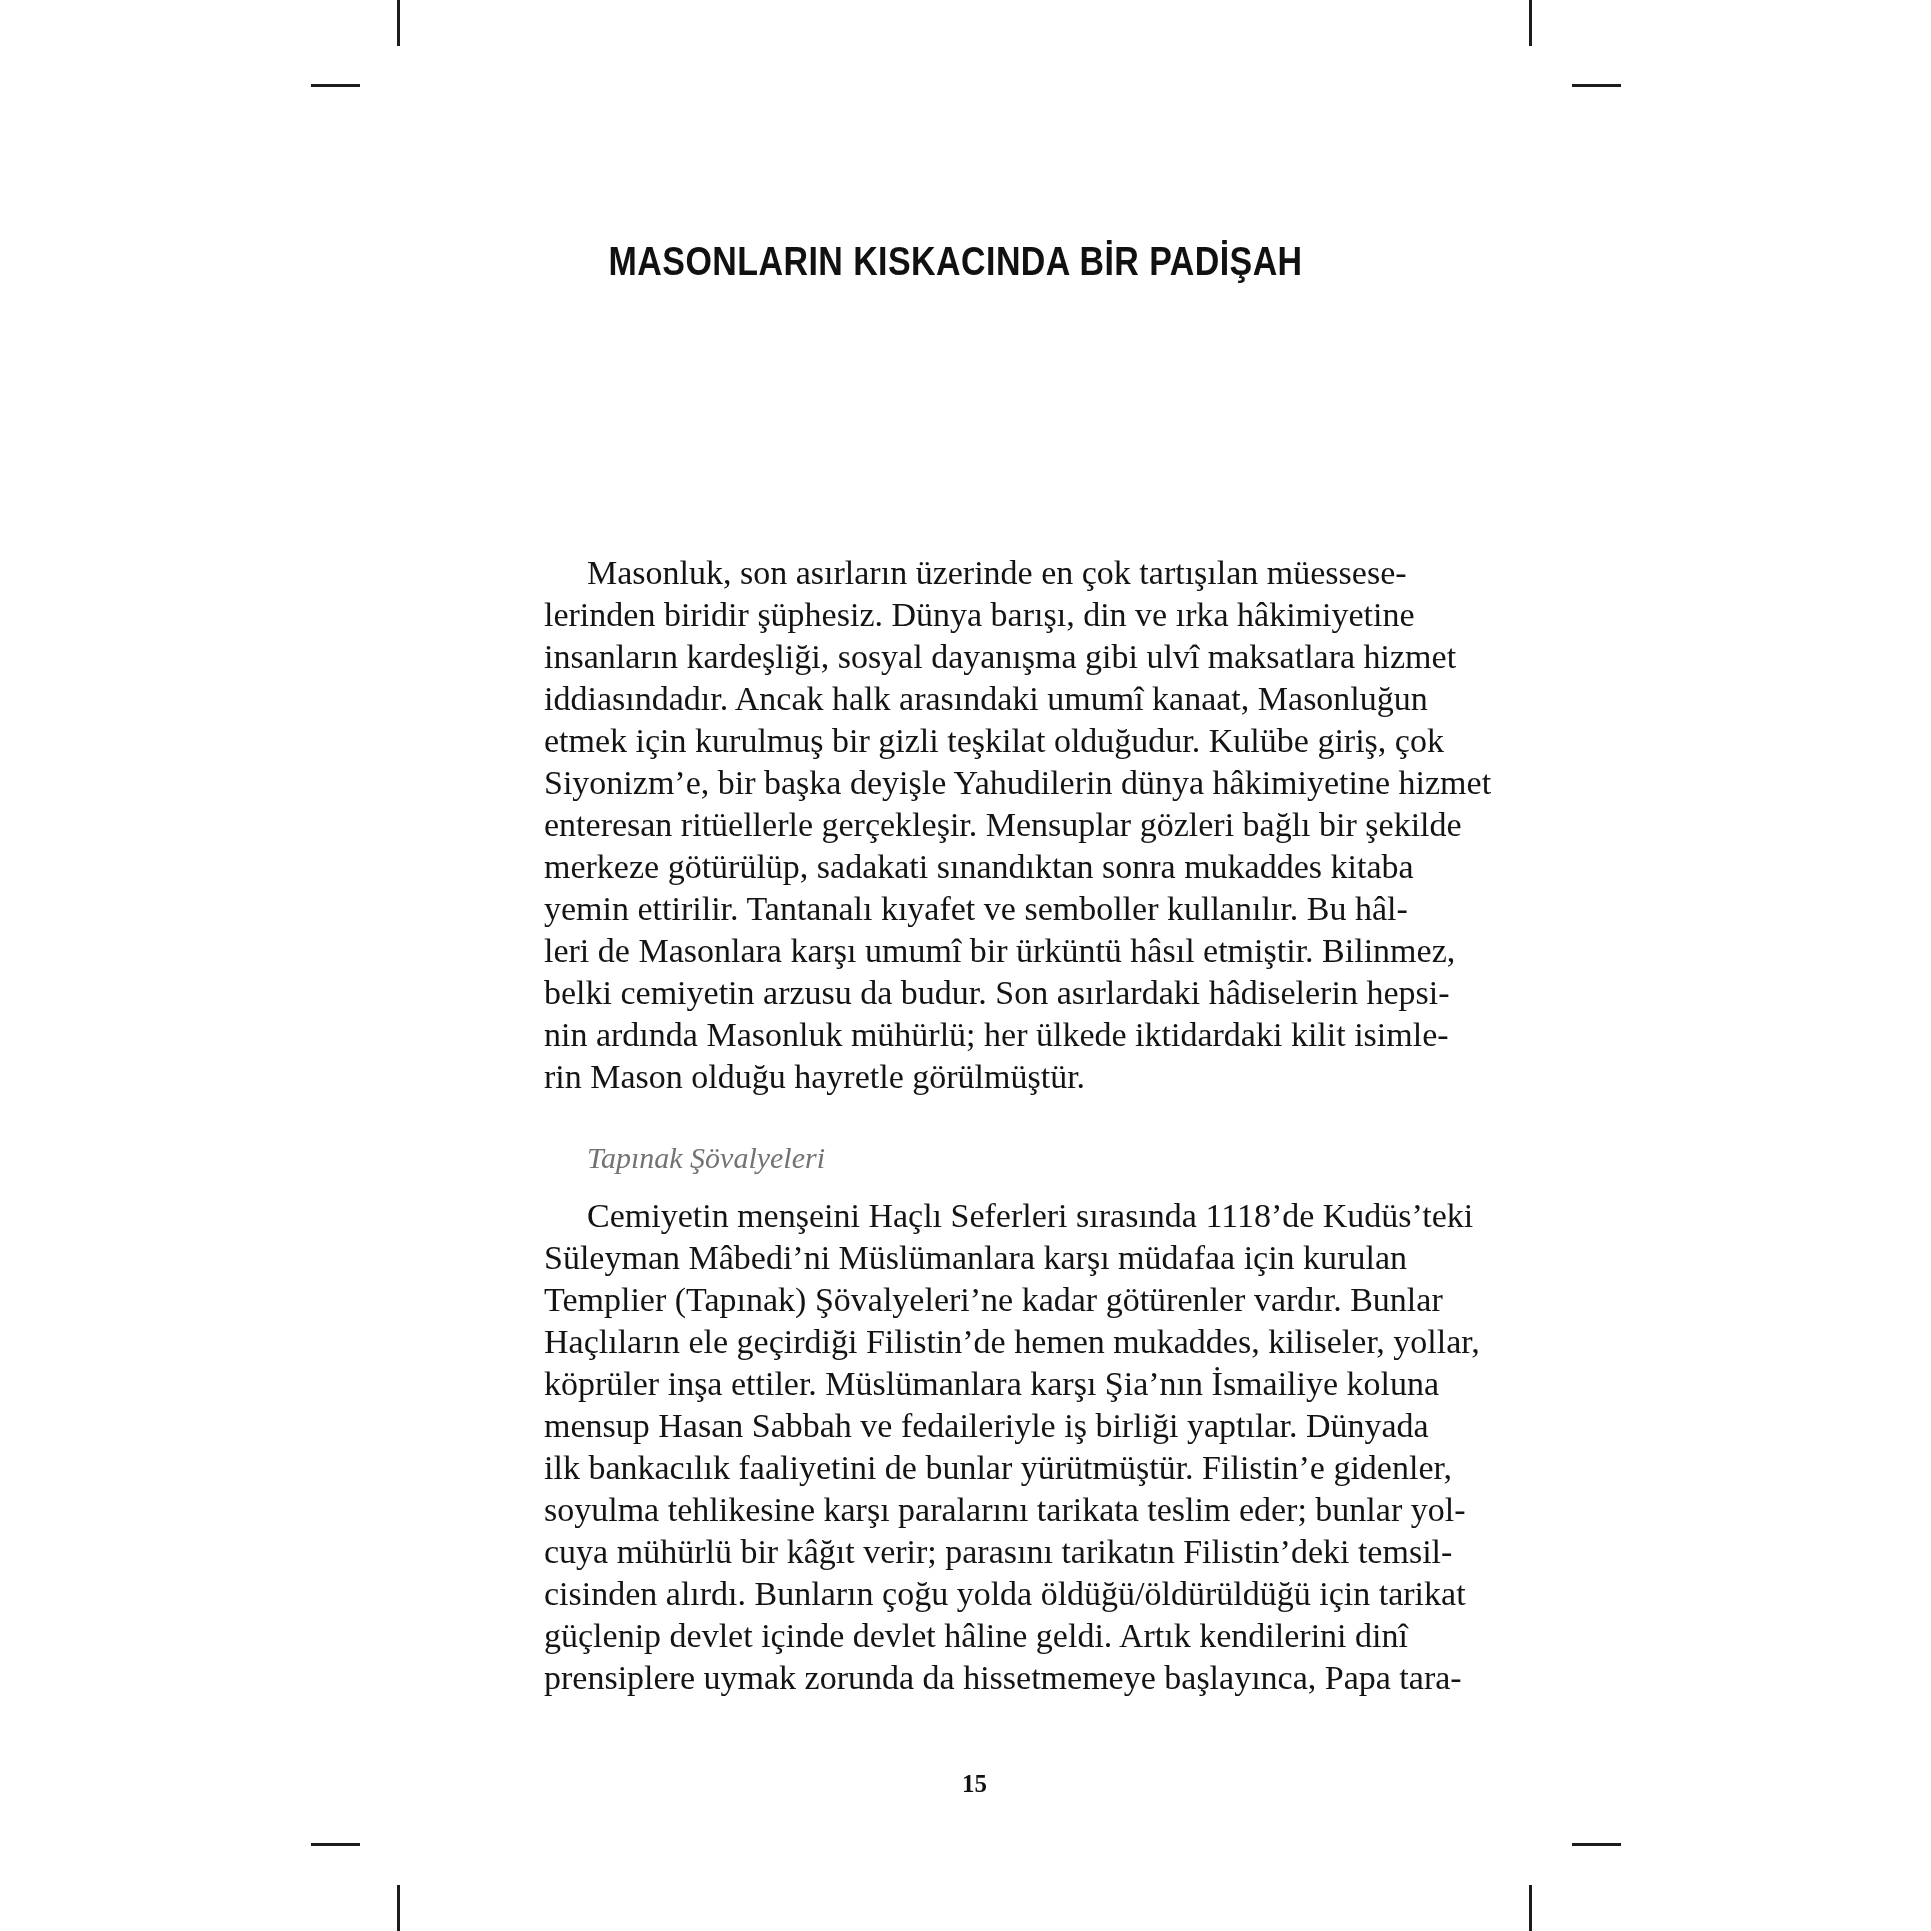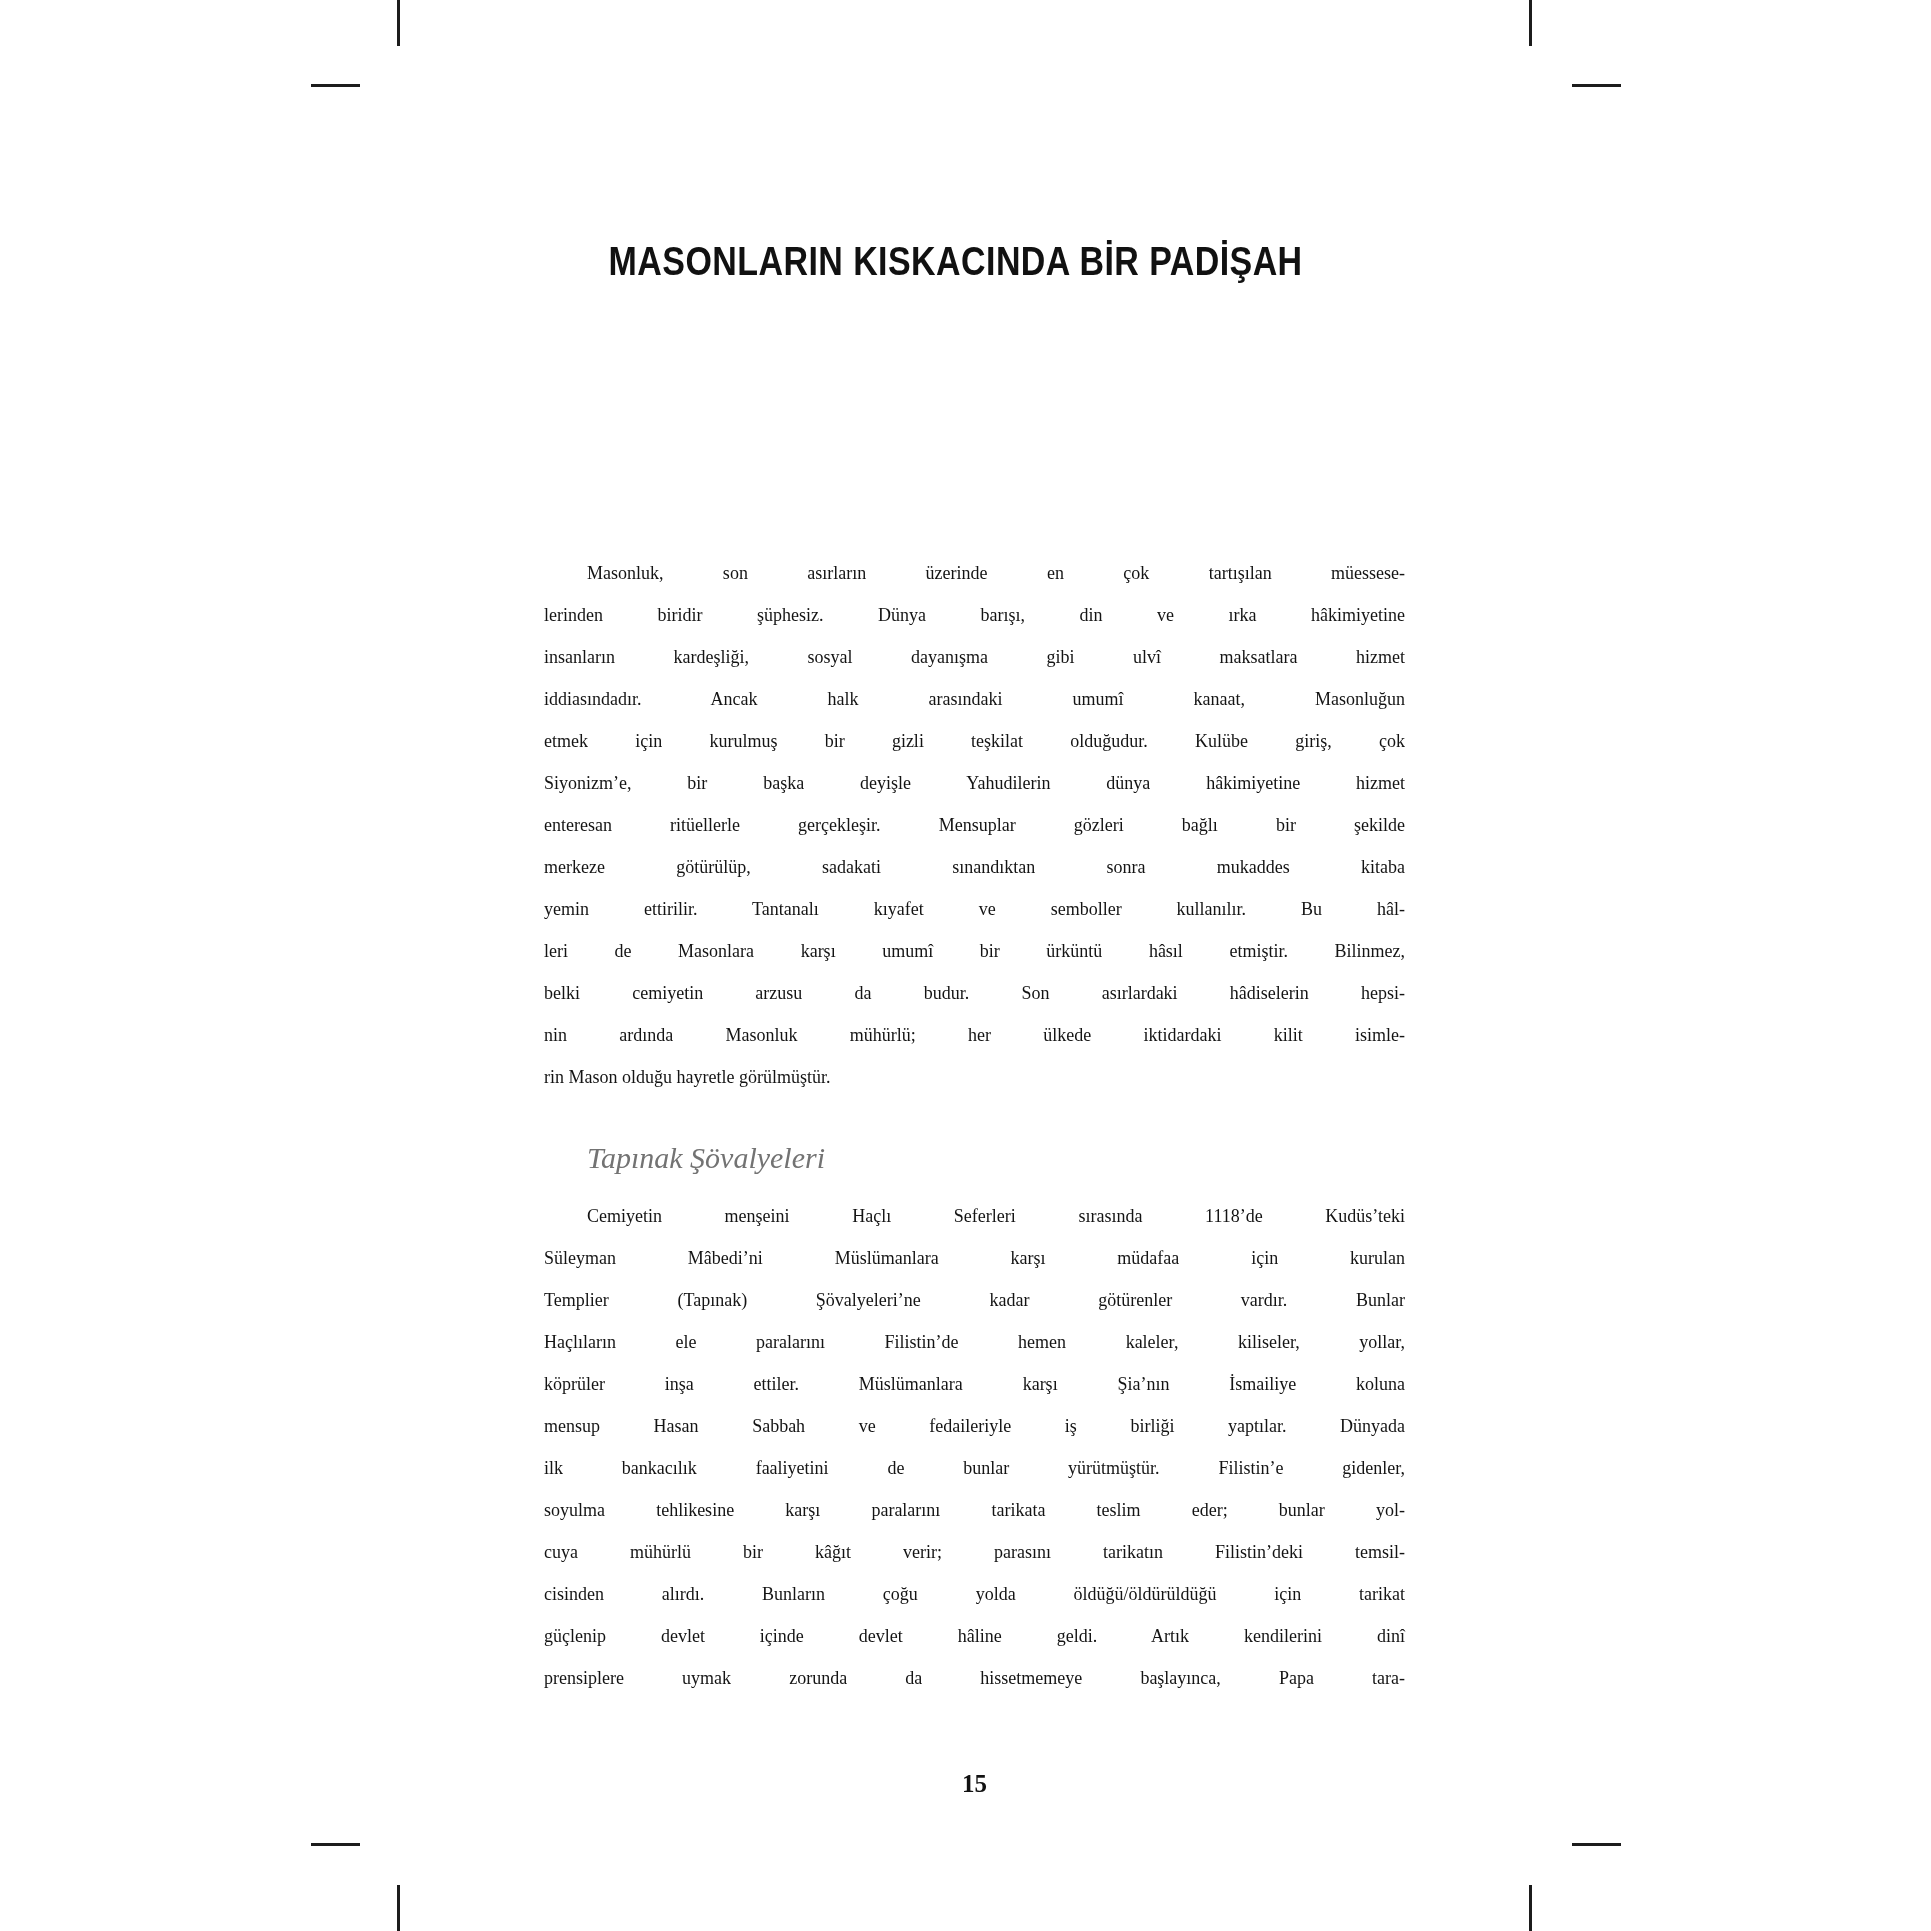--- a/index.html
+++ b/index.html
@@ -58,21 +58,21 @@
   .chapter-title .squeeze {
     display: inline-block;
     width: 861px;
     transform: scaleX(0.85);
     transform-origin: 50% 50%;
   }
   .para {
     position: absolute;
     left: 0;
     width: 861px;
-    font-size: 18px;
+    font-size: 34px;
     line-height: 42px;
   }
   .para1 { top: 552px; }
   .para2 { top: 1195px; }
   .line {
     height: 42px;
     text-align: justify;
     text-align-last: justify;
     white-space: nowrap;
   }
@@ -142,21 +142,21 @@
       <div class="line">nin ardında Masonluk mühürlü; her ülkede iktidardaki kilit isimle-</div>
       <div class="line para-end">rin Mason olduğu hayretle görülmüştür.</div>
     </div>
 
     <div class="subheading">Tapınak Şövalyeleri</div>
 
     <div class="para para2">
       <div class="line indent">Cemiyetin menşeini Haçlı Seferleri sırasında 1118’de Kudüs’teki</div>
       <div class="line">Süleyman Mâbedi’ni Müslümanlara karşı müdafaa için kurulan</div>
       <div class="line">Templier (Tapınak) Şövalyeleri’ne kadar götürenler vardır. Bunlar</div>
-      <div class="line">Haçlıların ele paralarını Filistin’de hemen kaleler, kiliseler, yollar,</div>
+      <div class="line">Haçlıların ele geçirdiği Filistin’de hemen mukaddes, kiliseler, yollar,</div>
       <div class="line">köprüler inşa ettiler. Müslümanlara karşı Şia’nın İsmailiye koluna</div>
       <div class="line">mensup Hasan Sabbah ve fedaileriyle iş birliği yaptılar. Dünyada</div>
       <div class="line">ilk bankacılık faaliyetini de bunlar yürütmüştür. Filistin’e gidenler,</div>
       <div class="line">soyulma tehlikesine karşı paralarını tarikata teslim eder; bunlar yol-</div>
       <div class="line">cuya mühürlü bir kâğıt verir; parasını tarikatın Filistin’deki temsil-</div>
       <div class="line">cisinden alırdı. Bunların çoğu yolda öldüğü/öldürüldüğü için tarikat</div>
       <div class="line">güçlenip devlet içinde devlet hâline geldi. Artık kendilerini dinî</div>
       <div class="line">prensiplere uymak zorunda da hissetmemeye başlayınca, Papa tara-</div>
     </div>
 

